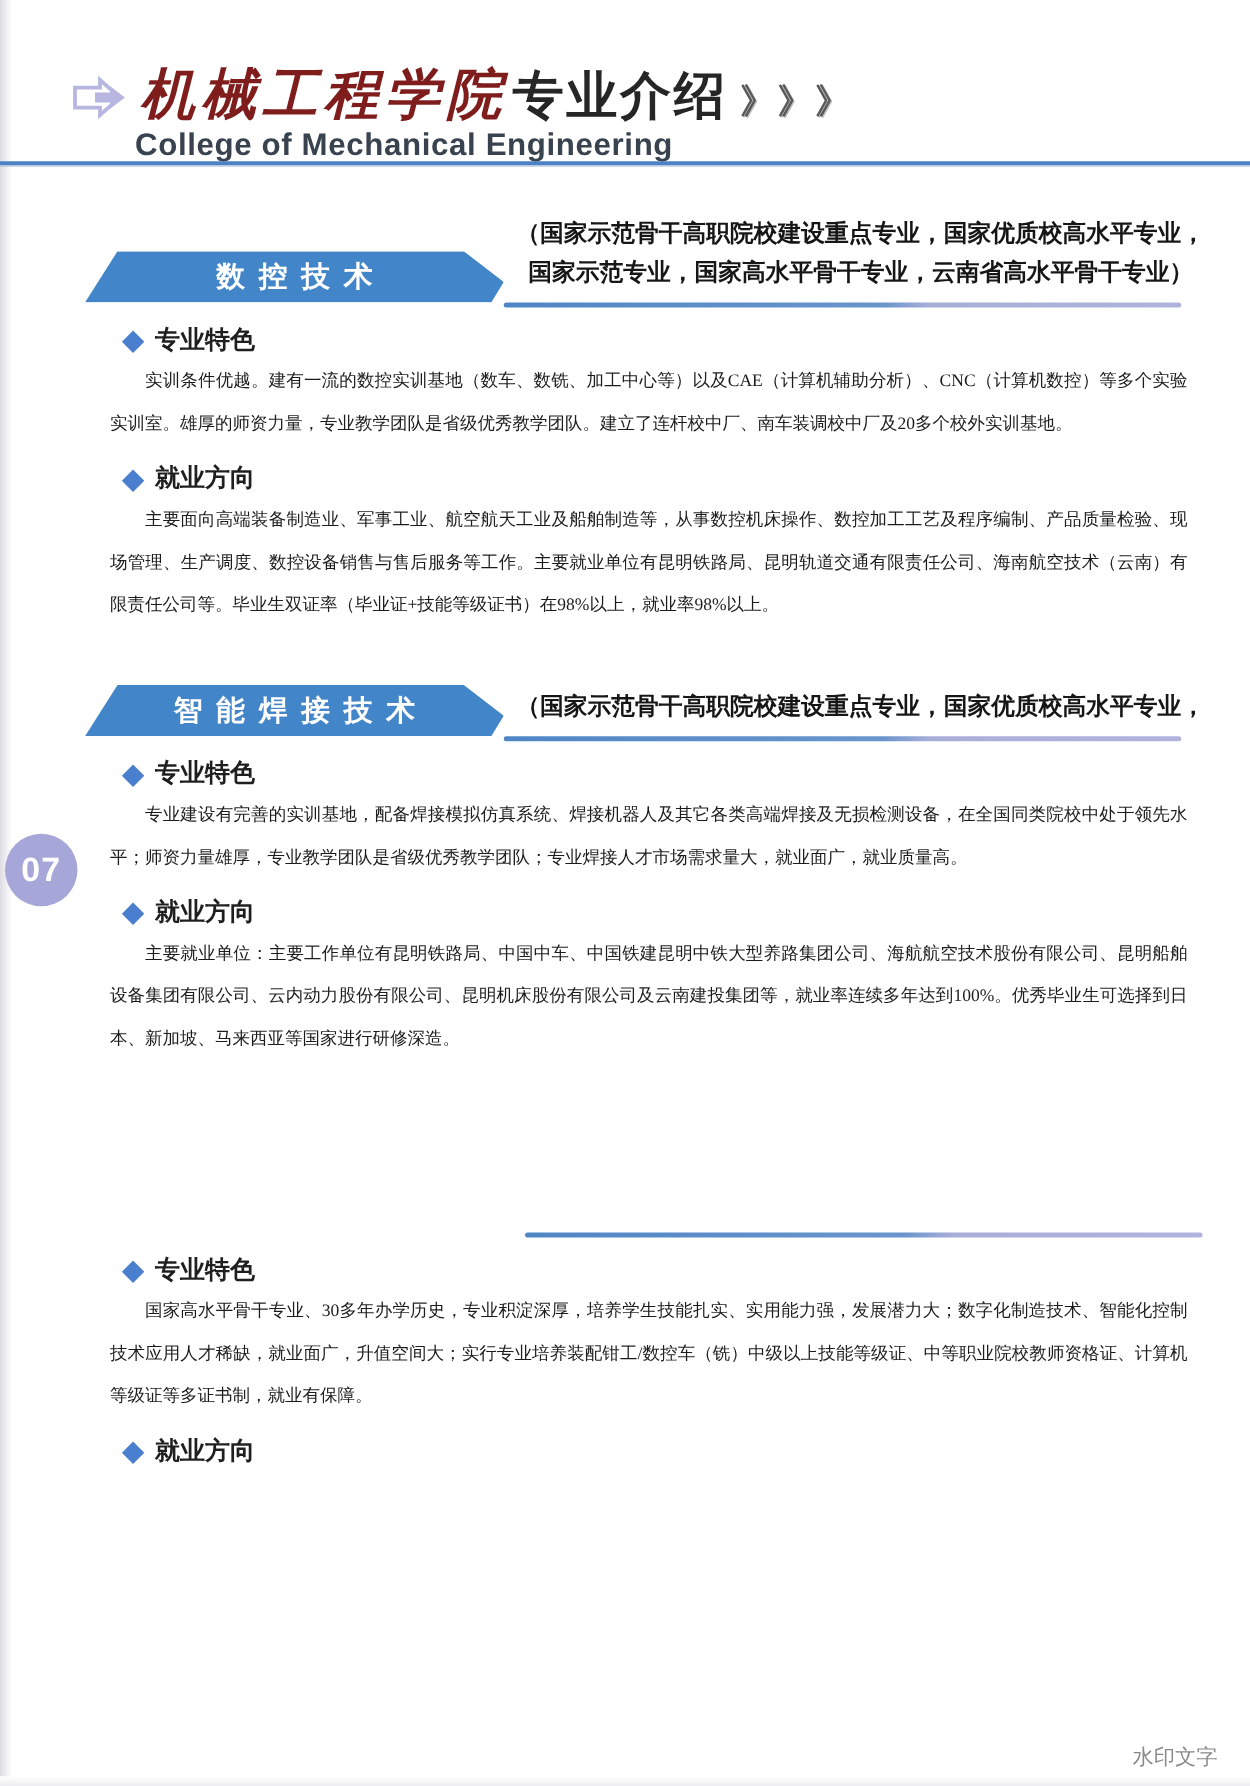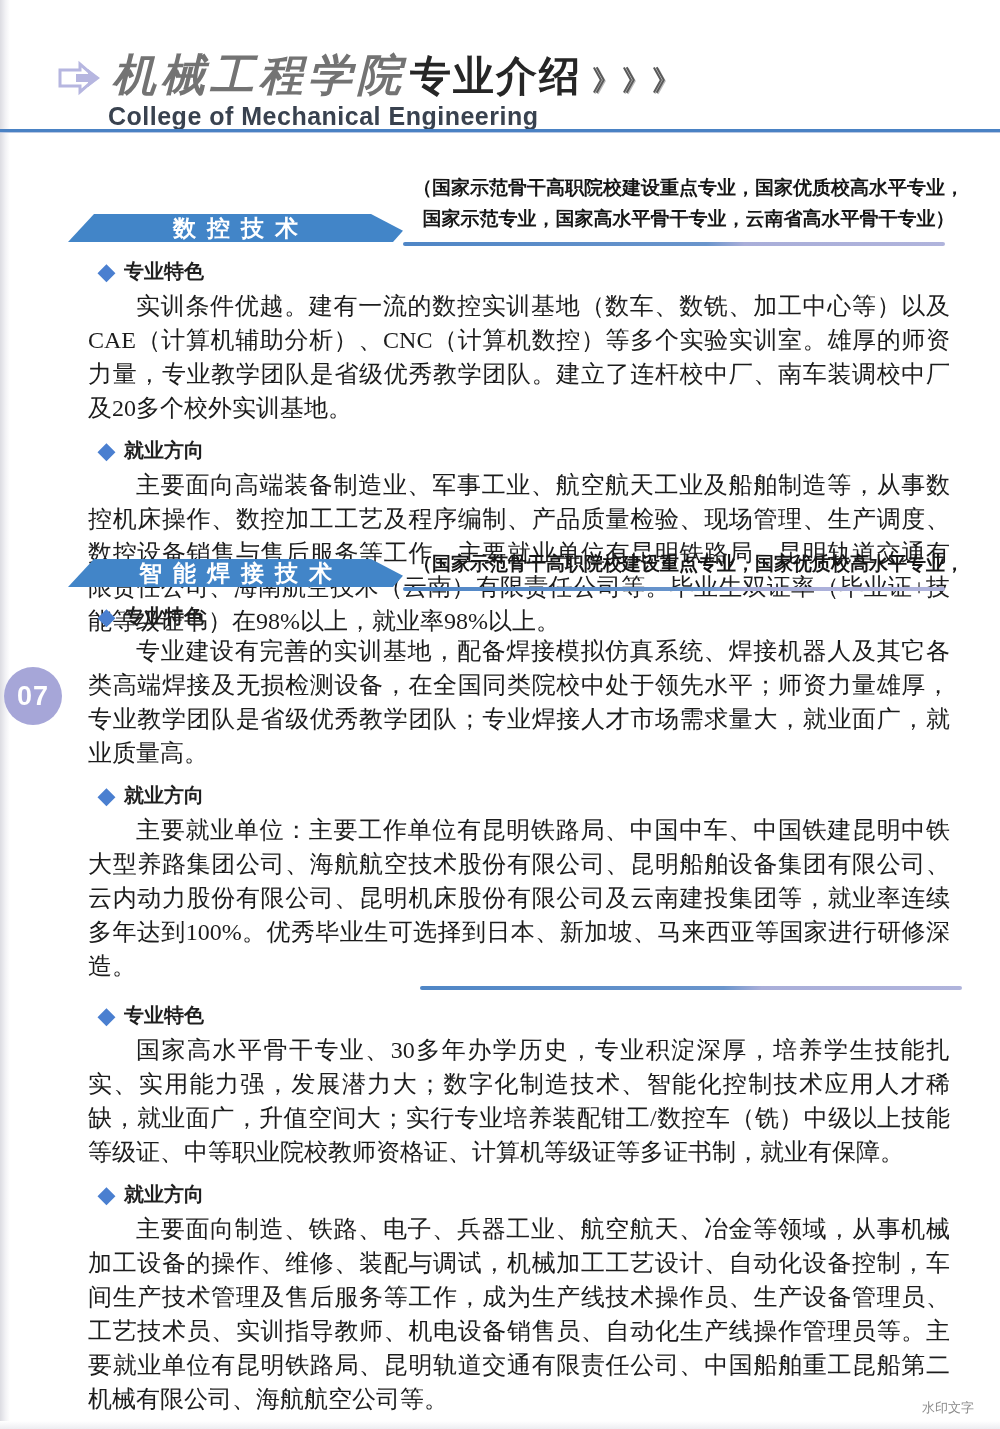--- a/index.html
+++ b/index.html
@@ -9,50 +9,50 @@
   }
   
   .edge-left{position:absolute;left:0;top:0;width:10px;height:100%;
     background:linear-gradient(90deg,#dcdce2 0%,#f2f2f5 55%,#ffffff 100%);}
   .edge-bottom{position:absolute;left:0;bottom:0;width:100%;height:8px;
     background:linear-gradient(0deg,#ededf1 0%,#ffffff 100%);}
   
   .hdr-arrow{position:absolute;left:58px;top:60px;}
   .hdr-title-row{position:absolute;left:112px;top:46px;display:flex;align-items:baseline;white-space:nowrap;}
   .title-cn{font-family:"Liberation Serif",serif;font-style:italic;font-weight:bold;
-    font-size:44px;color:#737373;letter-spacing:5px;}
+    font-size:44px;color:#7f1d1d;letter-spacing:5px;}
   .title-suffix{font-size:41px;font-weight:bold;color:#262626;margin-left:4px;letter-spacing:2px;}
   .title-chevrons{font-size:28px;font-weight:bold;color:#5a5a5a;margin-left:10px;letter-spacing:2px;
     text-shadow:1px 1px 0 #bdbdbd;}
   .title-en{position:absolute;left:108px;top:102px;font-size:25px;font-weight:bold;
     color:#39424f;letter-spacing:0.5px;}
   .hdr-rule{position:absolute;left:0;top:129px;width:100%;height:3px;background:#4a82c4;
     border-bottom:1px solid #b9c7e2;}
   
   #content{position:absolute;left:88px;top:152px;width:862px;height:1250px;}
   .section{position:absolute;left:0;width:862px;}
   .sec-head{display:flex;align-items:flex-end;margin-left:-20px;}
-  .banner{flex:0 0 auto;height:28px;background:#4285c8;display:flex;align-items:center;justify-content:center;
+  .banner{flex:0 0 auto;height:41px;background:#4285c8;display:flex;align-items:center;justify-content:center;
     clip-path:polygon(26px 0,calc(100% - 32px) 0,100% 60%,calc(100% - 10px) 100%,0 100%);}
   .banner span{color:#ffffff;font-size:23px;font-weight:bold;letter-spacing:11px;text-indent:11px;}
   .tags{flex:1;text-align:center;font-weight:bold;color:#161616;font-size:19px;
     line-height:31px;padding:0 2px 8px 10px;}
   .tags div{white-space:nowrap;}
   .head-line{height:4px;border-radius:2px;width:542px;
     background:linear-gradient(90deg,#4f86c6 0%,#6a95cc 56%,#a9aed9 63%,#b0b4dc 100%);}
   .block-head{margin:12px 0 4px 10px;font-size:20px;font-weight:bold;color:#1f1f1f;
     display:flex;align-items:center;}
   .diamond{color:#4a7fd0;font-size:22px;margin-right:9px;line-height:1;}
-  .para{font-family:"Liberation Serif",serif;font-size:24px;line-height:34px;
+  .para{font-family:"Liberation Serif",serif;font-size:14px;line-height:34px;
     color:#1c1c1c;text-indent:2em;text-align:justify;margin:2px 0 0 0;}
   
   .page-badge{position:absolute;left:4px;top:667px;width:58px;height:58px;border-radius:50%;
     background:#a6a6d8;color:#ffffff;font-size:27px;font-weight:bold;
     display:flex;align-items:center;justify-content:center;letter-spacing:1px;}
-  .watermark{position:absolute;right:26px;bottom:12px;font-size:13px;color:#8a8a8a;}
+  .watermark{position:absolute;right:26px;bottom:12px;font-size:17px;color:#8a8a8a;}
 </style>
 </head>
 <body>
 
 <div id="page">
   <div class="edge-left"></div>
   <div class="edge-bottom"></div>
 
   <div class="hdr-arrow">
     <svg width="46" height="36" viewBox="0 0 46 36">
@@ -116,19 +116,18 @@
         <div class="head-line" style="margin-left: 332px;"></div>
         <div class="block-head">
           <span class="diamond">◆</span>
           <span>专业特色</span>
         </div>
         <p class="para">国家高水平骨干专业、30多年办学历史，专业积淀深厚，培养学生技能扎实、实用能力强，发展潜力大；数字化制造技术、智能化控制技术应用人才稀缺，就业面广，升值空间大；实行专业培养装配钳工/数控车（铣）中级以上技能等级证、中等职业院校教师资格证、计算机等级证等多证书制，就业有保障。</p>
         <div class="block-head">
           <span class="diamond">◆</span>
           <span>就业方向</span>
         </div>
-        <p class="para">主要面向制造、铁路、电子、兵器工业、航空航天、冶金等领域，从事机械加工设备的操作、维修、装配与调试，机械加工工艺设计、自动化设备控制，车间生产技术管理及售后服务等工作，成为生产线技术操作员、生产设备管理员、工艺技术员、实训指导教师、机电设备销售员、自动化生产线操作管理员等。主要就业单位有昆明铁路局、昆明轨道交通有限责任公司、中国船舶重工昆船第二机械有限公司、海航航空公司等。</p>
       </div>
     </div>
 
   <div class="page-badge">07</div>
   <div class="watermark">水印文字</div>
 </div>
 
 </body></html>

